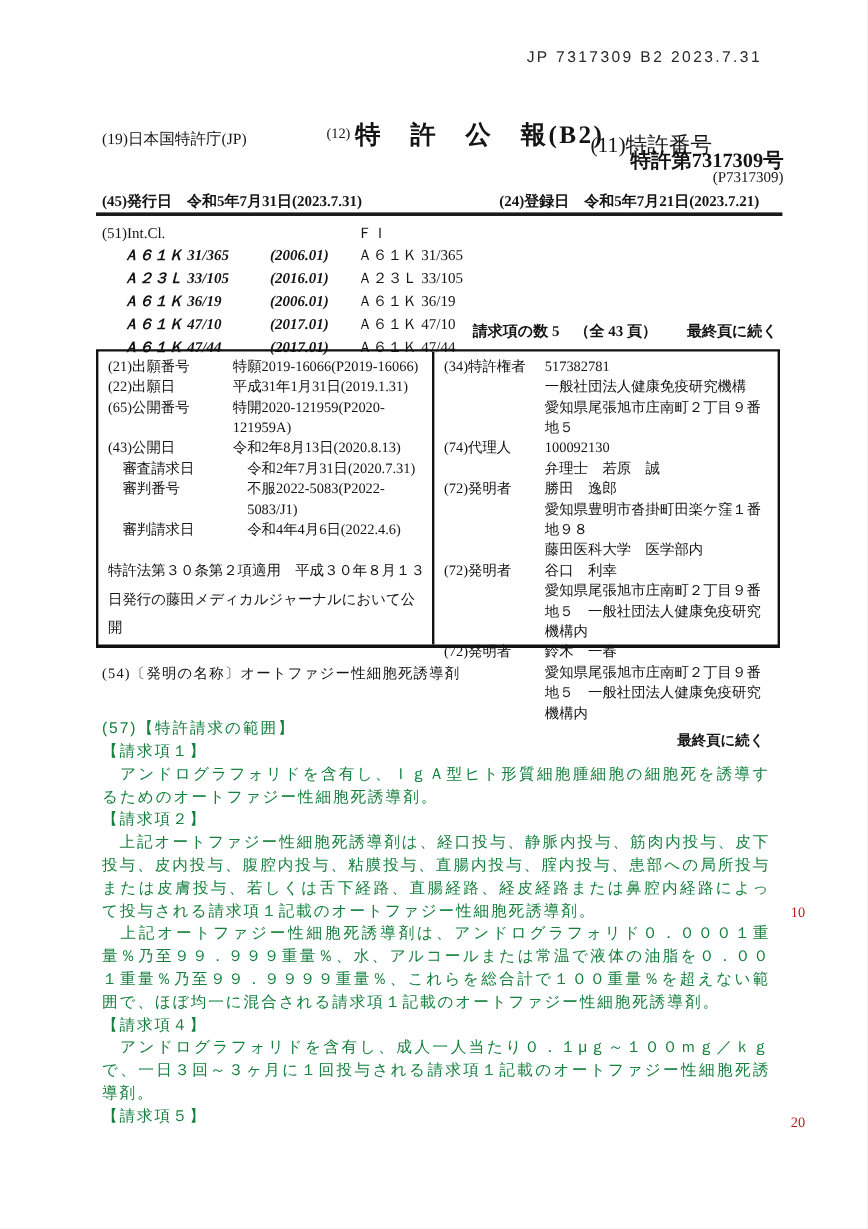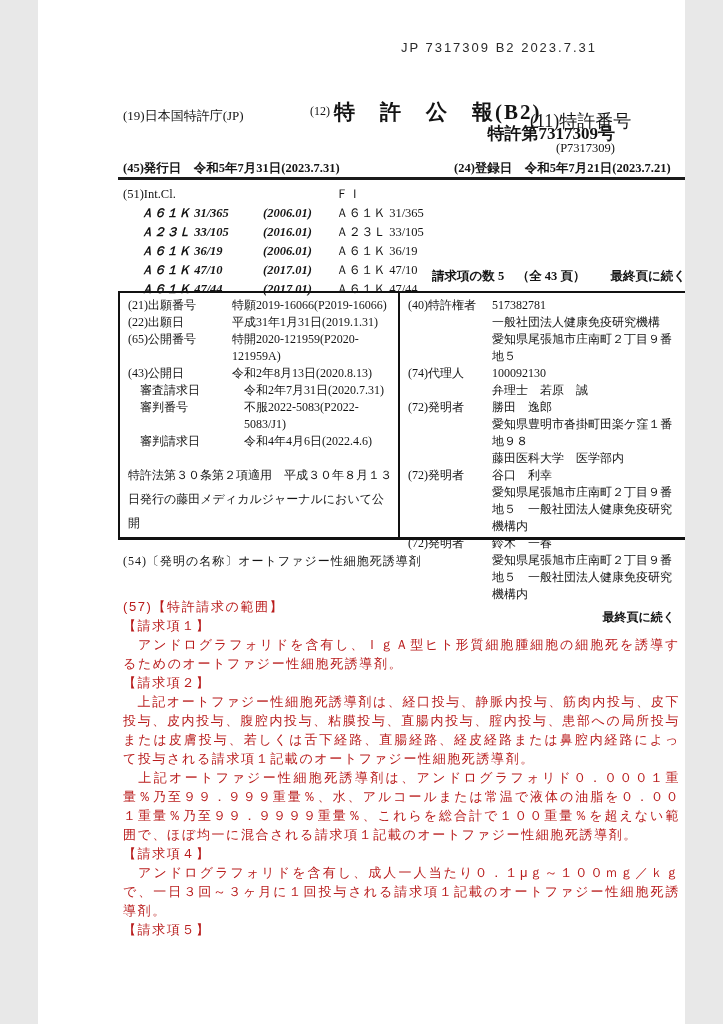--- a/index.html
+++ b/index.html
@@ -1,17 +1,17 @@
 <!DOCTYPE html>
 <html><head>
 <meta charset="utf-8">
 <style>
   html,body{margin:0;padding:0;background:#e8e8e8;}
   .sheet{
-    position:relative;width:647px;height:1024px;margin:0 auto;
+    position:relative;width:723px;height:1024px;margin:0 auto;
     background:#ffffff;color:#141414;overflow:hidden;
     font-family:"Liberation Serif","DejaVu Serif",serif;
   }
   .abs{position:absolute;}
   
   .pub-id{top:40px;right:88px;font-size:13px;letter-spacing:2px;
     font-family:"Liberation Sans","DejaVu Sans",sans-serif;color:#2a2a2a;}
   
   .office{top:107px;left:85px;font-size:13px;}
   .kind{top:98px;left:272px;white-space:nowrap;}
@@ -43,21 +43,21 @@
   .bib-left .lbl{width:104px;flex:none;}
   .bib-right .lbl{width:84px;flex:none;}
   .bib-row .val{flex:1;white-space:pre-line;}
   .left-note{margin-top:13px;font-size:12px;line-height:24px;}
   .continued{text-align:right;font-size:12px;margin-top:6px;padding-right:6px;font-weight:600;}
   
   .title-line{top:553px;left:85px;font-size:12px;letter-spacing:1px;}
   
   .claims{top:597px;left:85px;width:557px;
     font-family:"Liberation Sans","DejaVu Sans",sans-serif;
-    font-size:13px;line-height:19px;letter-spacing:1.6px;color:#b91c1c;}
+    font-size:13px;line-height:19px;letter-spacing:1.6px;color:#15803d;}
   .claims .just{text-align:justify;text-justify:inter-ideograph;}
   .hl{background:#f6f0c2;text-decoration:underline;text-underline-offset:3px;
     text-decoration-color:#4a4a4a;}
   
   .line-no{left:659px;font-size:12px;color:#b91c1c;
     font-family:Liberation Serif, serif;}
   .ln-10{top:753px;}
   .ln-20{top:928px;}
 </style>
 </head>
@@ -147,21 +147,21 @@
       </div>
       <div class="bib-row indent">
         <span class="lbl">審判請求日</span>
         <span class="val">令和4年4月6日(2022.4.6)</span>
       </div>
       <div class="left-note">特許法第３０条第２項適用　平成３０年８月１３日発行の藤田メディカルジャーナルにおいて公開</div>
     </div>
 
     <div class="bib-right">
       <div class="bib-row">
-        <span class="lbl">(40)特許権者</span>
+        <span class="lbl">(34)特許権者</span>
         <span class="val">517382781
 一般社団法人健康免疫研究機構
 愛知県尾張旭市庄南町２丁目９番地５</span>
       </div>
       <div class="bib-row">
         <span class="lbl">(74)代理人</span>
         <span class="val">100092130
 弁理士　若原　誠</span>
       </div>
       <div class="bib-row">

